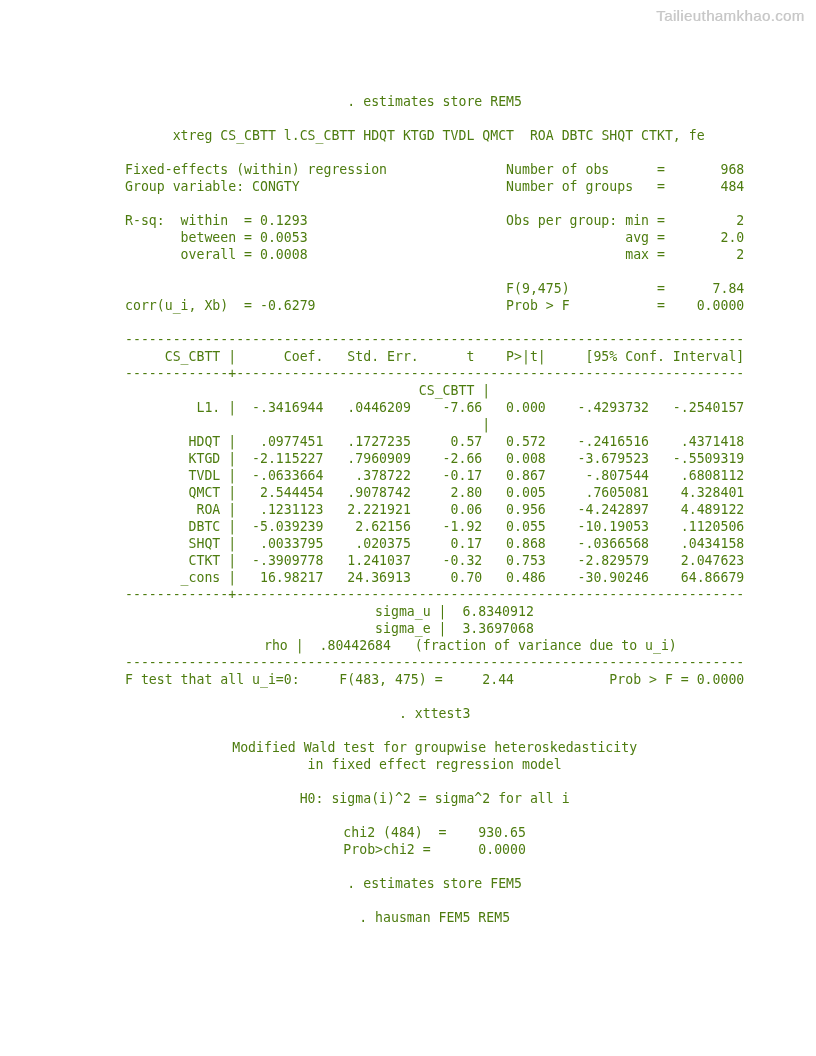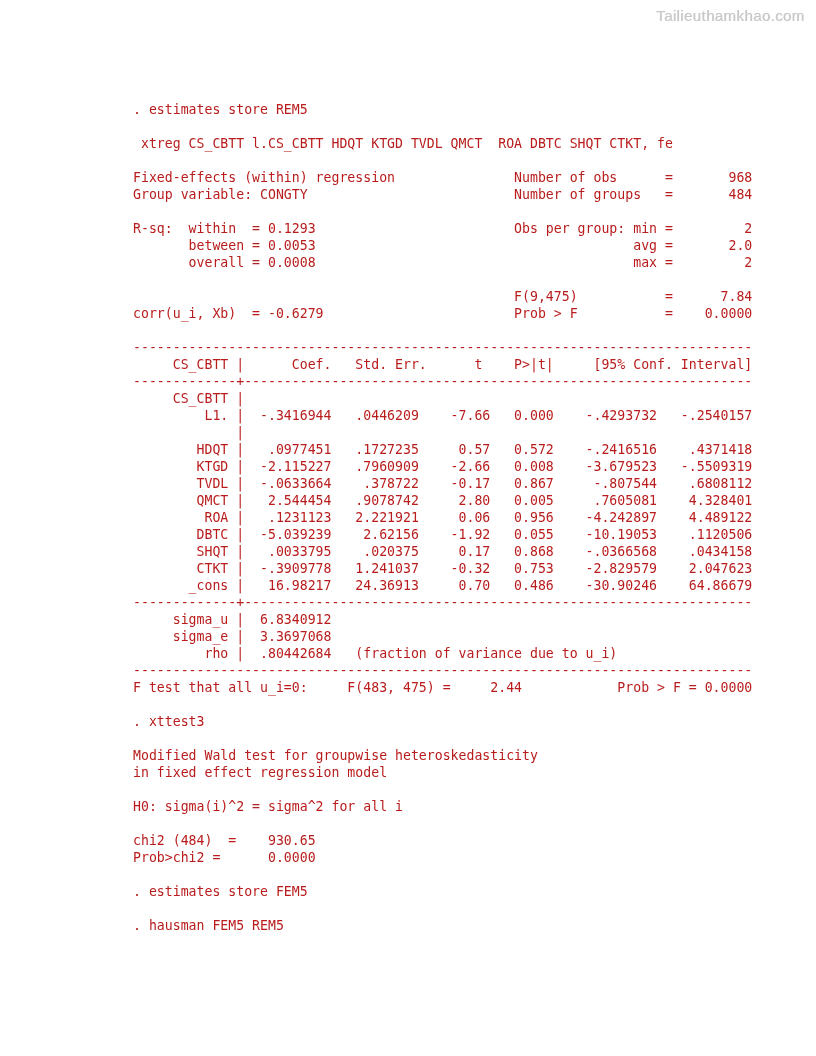--- a/index.html
+++ b/index.html
@@ -6,40 +6,41 @@
     margin: 0;
     padding: 0;
     background: #ffffff;
   }
   .page {
     position: relative;
     width: 816px;
     height: 1056px;
     background: #ffffff;
     overflow: hidden;
+    text-align: center;
   }
   .watermark {
     position: absolute;
     top: 7px;
     right: 11px;
     font-family: "Liberation Sans", sans-serif;
     font-size: 15px;
     letter-spacing: 0.4px;
     color: #c7c7c7;
     text-shadow: 1px 1px 0 #ffffff, -0.5px -0.5px 0 rgba(130,130,130,0.35);
   }
   .stata-output {
     position: absolute;
     left: 117px;
     top: 85px;
-    margin: 16px;
+    margin: 8px;
     font-family: "DejaVu Sans Mono", "Liberation Mono", monospace;
     font-size: 13.2px;
     line-height: 17px;
-    color: #b91c1c;
+    color: #4d7c0f;
     white-space: pre;
   }
   .output-line {
     height: 17px;
   }
 </style>
 </head>
 <body>
 
 <div class="page">

